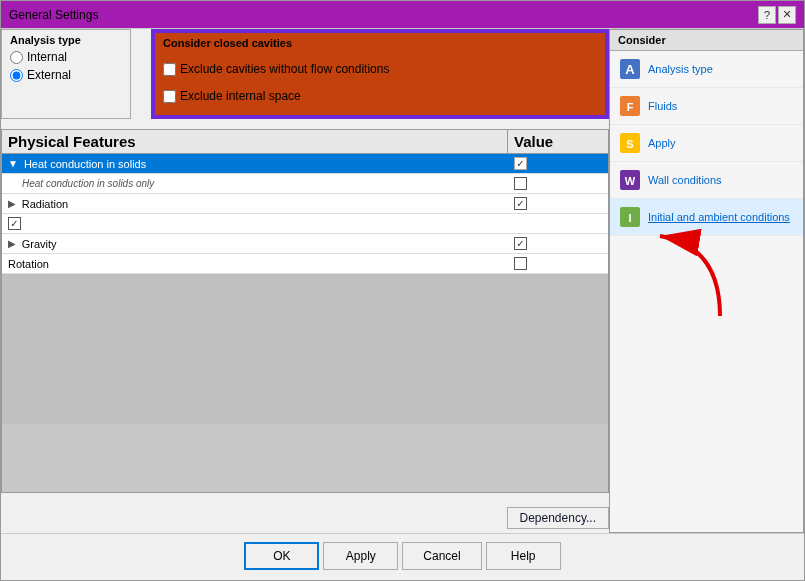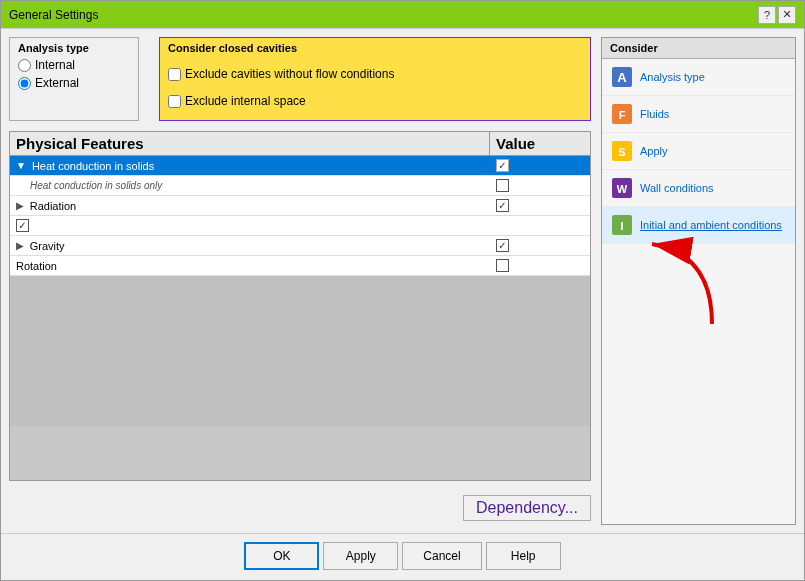--- a/index.html
+++ b/index.html
@@ -17,21 +17,21 @@
     .dialog-window {
       width: 805px;
       height: 581px;
       background: #f0f0f0;
       border: 1px solid #999;
       box-shadow: 2px 2px 8px rgba(0,0,0,0.4);
       display: flex;
       flex-direction: column;
     }
     .title-bar {
-      background: #84cc16;
+      background: #a21caf;
       border-bottom: 1px solid #ccc;
       padding: 4px 8px;
       display: flex;
       align-items: center;
       justify-content: space-between;
       height: 28px;
     }
     .title-bar-left {
       display: flex;
       align-items: center;
@@ -52,22 +52,21 @@
       cursor: pointer;
       font-size: 11px;
       display: flex;
       align-items: center;
       justify-content: center;
       color: #333;
     }
     .content-area {
       display: flex;
       flex: 1;
-      padding: 8px;
-      gap: 10px;
+      padding: 0;
     }
     .left-panel {
       display: flex;
       flex-direction: column;
       flex: 1;
       gap: 10px;
     }
     .top-section {
       display: flex;
       gap: 20px;
@@ -88,23 +87,23 @@
       display: flex;
       align-items: center;
       gap: 4px;
       margin-bottom: 4px;
       cursor: pointer;
     }
     .radio-option input[type="radio"] {
       cursor: pointer;
     }
     .closed-cavities-group {
-      border: 1px solid #6d28d9;
+      border: 4px solid #6d28d9;
       padding: 4px 10px 8px 8px;
-      background: #fde047;
+      background: #c2410c;
       flex: 1;
     }
     .checkbox-option {
       display: flex;
       align-items: center;
       gap: 4px;
       margin-bottom: 4px;
       cursor: pointer;
       margin-top: 13px;
     }
@@ -215,25 +214,25 @@
       flex: 1;
       min-height: 150px;
     }
     .dependency-row {
       display: flex;
       justify-content: flex-end;
       padding: 4px 0;
     }
     .dep-btn {
       padding: 3px 12px;
-      font-size: 16px;
+      font-size: 12px;
       background: #f0f0f0;
       border: 1px solid #aaa;
       cursor: pointer;
-      color: #4c1d95;
+      color: #0f172a;
     }
     .bottom-buttons {
       display: flex;
       justify-content: center;
       gap: 4px;
       padding: 8px 10px 10px;
       border-top: 1px solid #ccc;
     }
     .btn {
       padding: 5px 20px;

